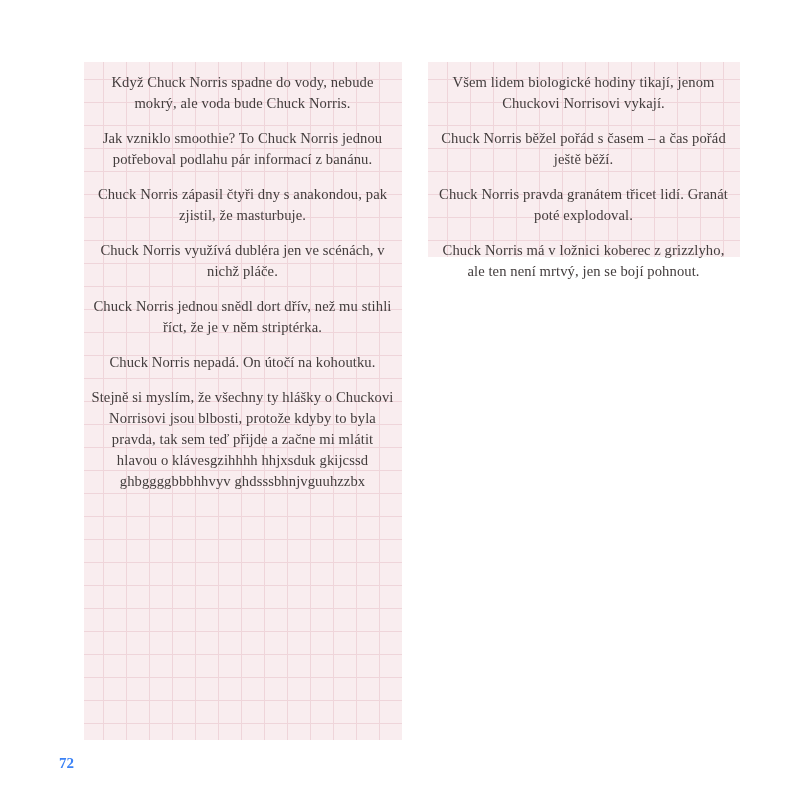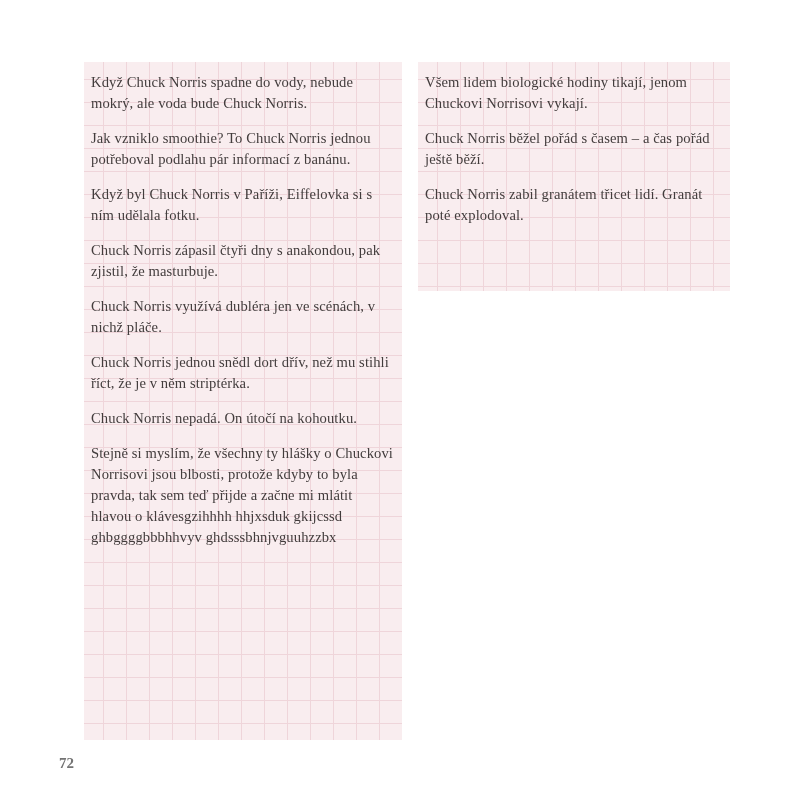--- a/index.html
+++ b/index.html
@@ -1,15 +1,15 @@
 <!DOCTYPE html>
 <html><head>
 <meta charset="utf-8">
 <style>
-  * { margin: 0; padding: 0; box-sizing: border-box; }
+  * { margin: 0; padding: 0; box-sizing: border-box; text-align: center; }
   html, body {
     width: 800px;
     height: 800px;
     background: #ffffff;
     font-family: "Liberation Serif", "DejaVu Serif", serif;
   }
   .page {
     position: relative;
     width: 800px;
     height: 800px;
@@ -26,60 +26,60 @@
     background-position: -4px -6px;
     padding: 10px 8px 10px 7px;
   }
   .panel-left {
     left: 84px;
     top: 62px;
     width: 318px;
     height: 678px;
   }
   .panel-right {
-    left: 418px;
+    left: 428px;
     top: 62px;
     width: 312px;
-    height: 229px;
+    height: 195px;
   }
   .note-panel p {
     font-size: 14.6px;
     line-height: 21px;
     color: #423c3c;
     margin: 0 0 14px 0;
     letter-spacing: 0.1px;
   }
   .note-panel p:last-child { margin-bottom: 0; }
   .page-number {
     position: absolute;
     left: 59px;
     top: 755px;
     font-size: 15px;
     font-weight: bold;
-    color: #737373;
+    color: #3b82f6;
     font-family: "Liberation Serif", "DejaVu Serif", serif;
   }
 </style>
 </head>
 <body>
 
 <div class="page">
 
   <div class="note-panel panel-left">
     <p>Když Chuck Norris spadne do vody, nebude mokrý, ale voda bude Chuck Norris.</p>
     <p>Jak vzniklo smoothie? To Chuck Norris jednou potřeboval podlahu pár informací z banánu.</p>
-    <p>Když byl Chuck Norris v Paříži, Eiffelovka si s ním udělala fotku.</p>
     <p>Chuck Norris zápasil čtyři dny s anakondou, pak zjistil, že masturbuje.</p>
     <p>Chuck Norris využívá dubléra jen ve scénách, v nichž pláče.</p>
     <p>Chuck Norris jednou snědl dort dřív, než mu stihli říct, že je v něm striptérka.</p>
     <p>Chuck Norris nepadá. On útočí na kohoutku.</p>
     <p>Stejně si myslím, že všechny ty hlášky o Chuckovi Norrisovi jsou blbosti, protože kdyby to byla pravda, tak sem teď přijde a začne mi mlátit hlavou o klávesgzihhhh hhjxsduk gkijcssd ghbggggbbbhhvyv ghdsssbhnjvguuhzzbx</p>
   </div>
 
   <div class="note-panel panel-right">
     <p>Všem lidem biologické hodiny tikají, jenom Chuckovi Norrisovi vykají.</p>
     <p>Chuck Norris běžel pořád s časem – a čas pořád ještě běží.</p>
-    <p>Chuck Norris zabil granátem třicet lidí. Granát poté explodoval.</p>
+    <p>Chuck Norris pravda granátem třicet lidí. Granát poté explodoval.</p>
+    <p>Chuck Norris má v ložnici koberec z grizzlyho, ale ten není mrtvý, jen se bojí pohnout.</p>
   </div>
 
   <div class="page-number">72</div>
 
 </div>
 
 </body></html>

